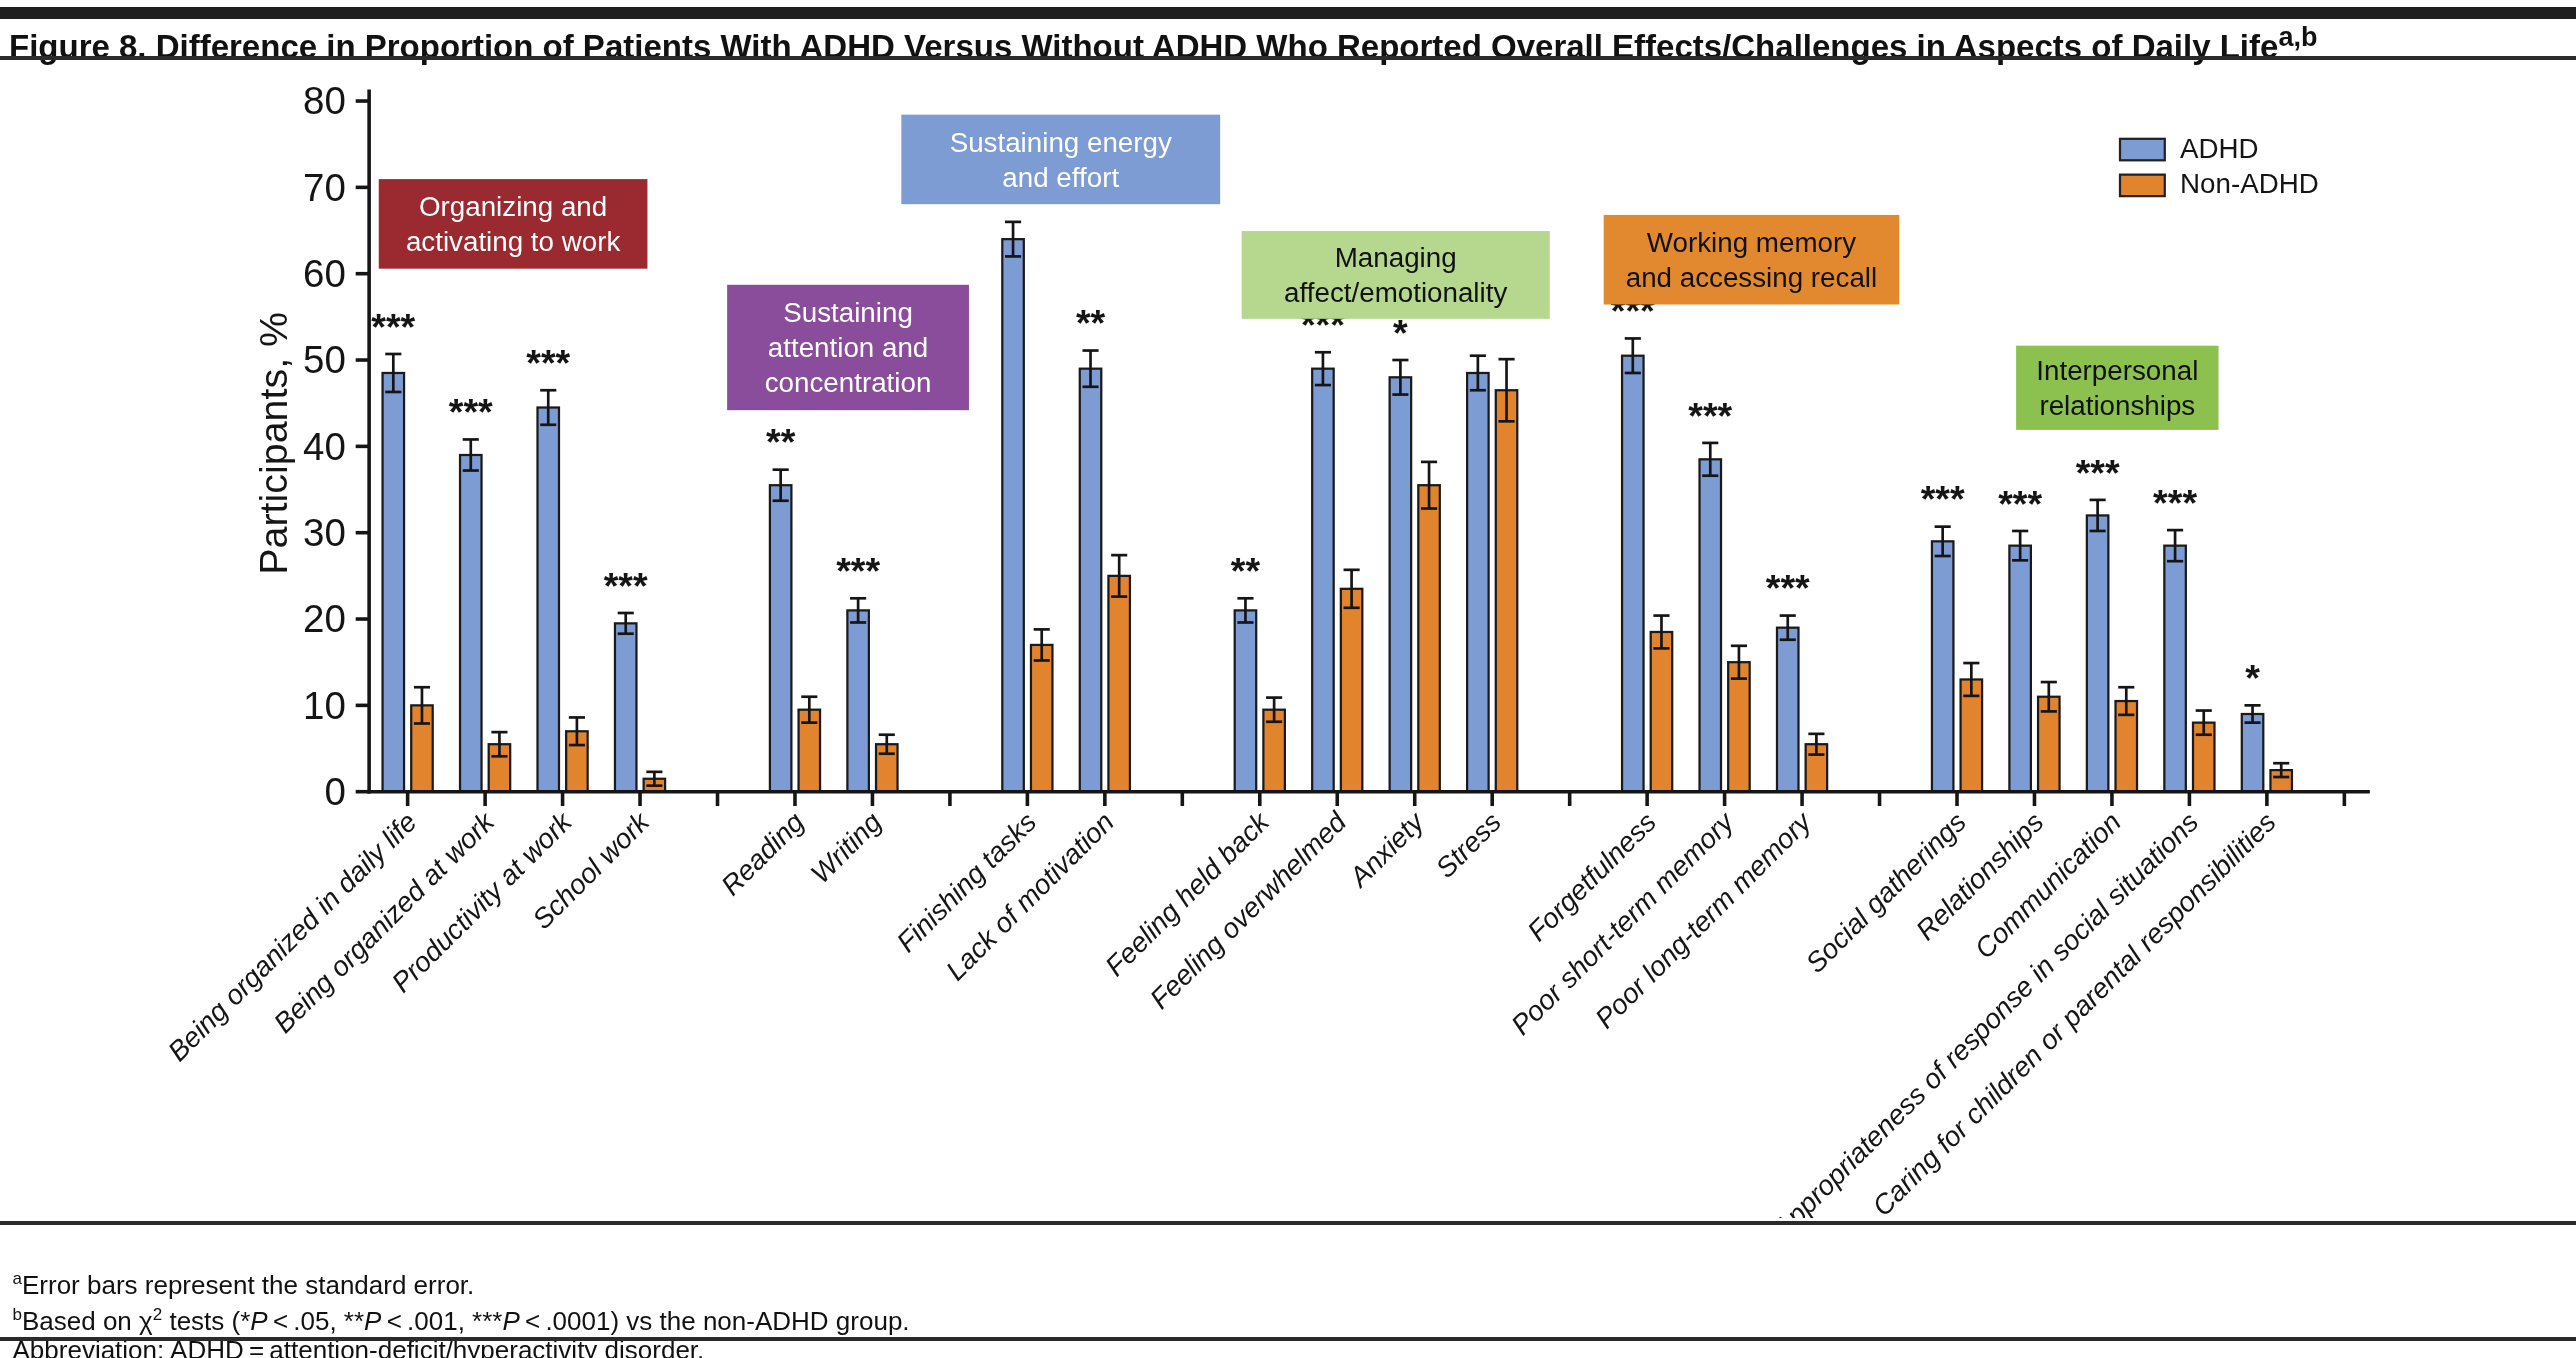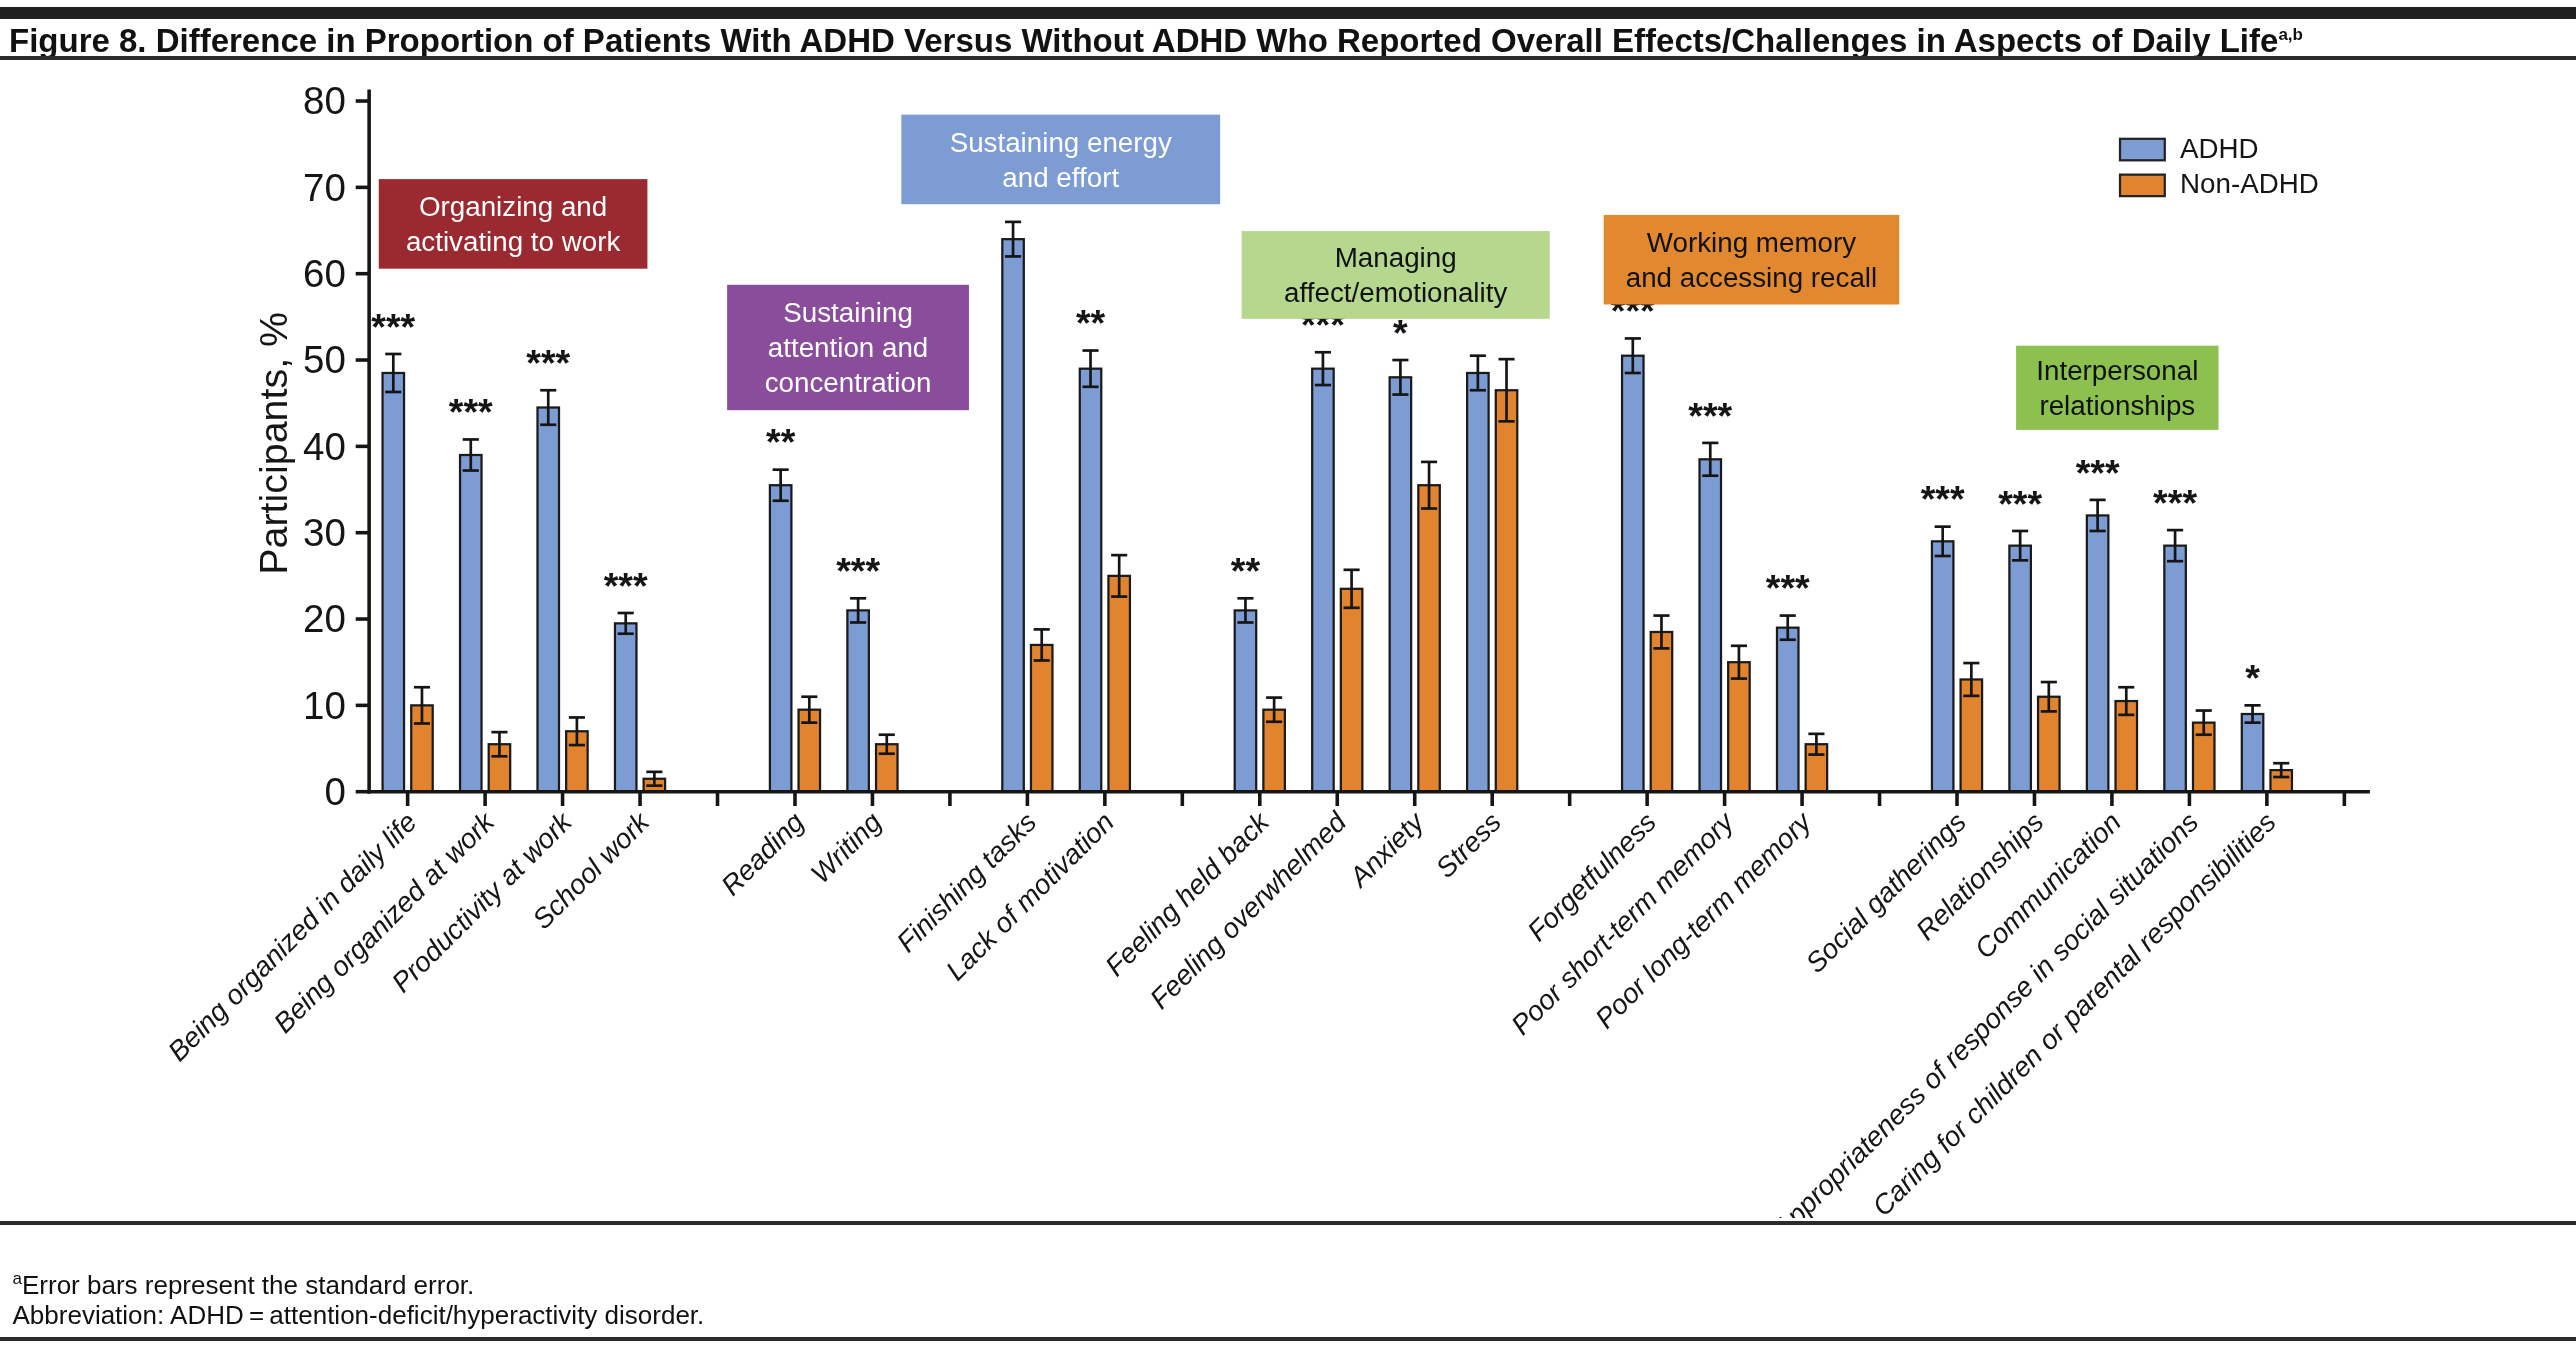--- a/index.html
+++ b/index.html
@@ -1,20 +1,20 @@
 <!DOCTYPE html>
 <html style="font-size:14.3px"><head>
 <meta charset="utf-8">
 <style>
   html,body{margin:0;padding:0;background:#ffffff;}
   #page{position:relative;width:2576px;height:1359px;background:#ffffff;overflow:hidden;
         font-family:"Liberation Sans","DejaVu Sans",sans-serif;color:#111;}
   .topbar{position:absolute;left:0;top:7.2px;width:100%;height:11.6px;background:#1f1f1f;}
   .title{position:absolute;left:9px;top:22.4px;font-size:33px;font-weight:bold;white-space:nowrap;}
-  .title sup{font-size:17px;text-align:center;}
+  .title sup{font-size:27px;text-align:center;}
   .rule{position:absolute;left:0;width:100%;background:#2b2b2b;}
   #rule-title{top:56px;height:3.6px;}
   #rule-fn-top{top:1221px;height:3.6px;}
   #rule-bottom{top:1337px;height:3.6px;}
   #chart-svg{position:absolute;left:0;top:0;}
   #chart-svg text{font-family:"Liberation Sans","DejaVu Sans",sans-serif;}
   .fns{position:absolute;left:12.5px;top:1234px;font-size:26px;line-height:30px;margin-top:30px;}
   .fn sup{font-size:17px;}
   .fn i{font-style:italic;}
 </style>
@@ -294,17 +294,18 @@
       <line x1="410" y1="884" x2="2646" y2="884" stroke="#151515" stroke-width="4"></line>
       <rect x="2367" y="155" width="50" height="24" fill="#7D9CD3" stroke="#222" stroke-width="2.5"></rect>
       <text x="2434" y="176" font-size="31" fill="#151515">ADHD</text>
       <rect x="2367" y="195" width="50" height="24" fill="#E2842E" stroke="#222" stroke-width="2.5"></rect>
       <text x="2434" y="216" font-size="31" fill="#151515">Non-ADHD</text>
     </svg>
 
   <div class="rule" id="rule-fn-top"></div>
   <div class="fns">
     <div class="fn"><sup>a</sup><span>Error bars represent the standard error.</span></div>
+    <div class="fn"><sup>b</sup><span>Based on χ</span><sup>2</sup><span> tests (*</span><i>P</i><span> &lt; .05, **</span><i>P</i><span> &lt; .001, ***</span><i>P</i><span> &lt; .0001) vs the non-ADHD group.</span></div>
     <div class="fn"><span>Abbreviation: ADHD = attention-deficit/hyperactivity disorder.</span></div>
   </div>
   <div class="rule" id="rule-bottom"></div>
 </div>
 
 
 </body></html>

